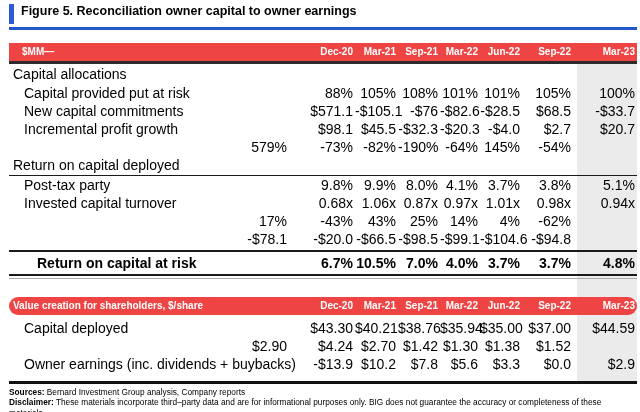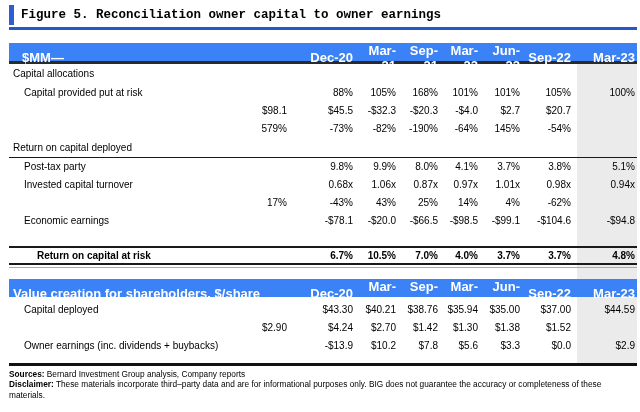--- a/index.html
+++ b/index.html
@@ -9,21 +9,21 @@
   .figure {
     position: relative;
     width: 640px;
     height: 412px;
     background: #fff;
     padding: 4px 3px 0 9px;
     overflow: hidden;
   }
 
   
-  .titlebar { display: flex; align-items: center; gap: 7px; height: 21px; font-family: Liberation Mono, monospace; }
+  .titlebar { display: flex; align-items: flex-start; gap: 7px; height: 21px; }
   .accent-bar { width: 5px; height: 20px; background: #2F5BD5; }
   .fig-title { font-size: 12.5px; font-weight: bold; }
   .title-rule { height: 2.5px; background: #2456CC; margin-top: 2px; }
 
   
   .table-wrap {
     position: relative;
     z-index: 0;
     margin-top: 13px;
     border-bottom: 3px solid #111;
@@ -39,43 +39,43 @@
     background: #EBEBEB;
   }
 
   .thead, .trow {
     display: grid;
     grid-template-columns: 280px 66px 43px 42px 40px 42px 51px 64px;
     align-items: center;
   }
 
   .thead {
-    background: #3b82f6;
+    background: #ef4444;
     color: #fff;
     font-weight: bold;
-    font-size: 13px;
+    font-size: 10px;
     height: 18px;
   }
   .thead.first { height: 21px; border-bottom: 3px solid #2b2b2b; }
-  .thead.second { margin-top: 11px; margin-bottom: 4px; }
+  .thead.second { margin-top: 18px; margin-bottom: 4px; border-radius: 9px; }
   .thead .label { padding-left: 13px; }
   .thead.second .label { padding-left: 4px; }
 
-  .trow { height: 18px; font-size: 10px; }
+  .trow { height: 18px; font-size: 14px; }
   .cell.num { text-align: right; padding-right: 2px; }
   .trow .label { padding-left: 15px; white-space: nowrap; }
   .trow.section, .trow.section-line { height: 20px; }
   .trow.section .label, .trow.section-line .label { padding-left: 4px; }
   .trow.section-line { border-bottom: 1.5px solid #1a1a1a; }
   .trow.total { font-weight: bold; }
   .trow.total .label { padding-left: 21px; }
   .trow.grand {
     font-weight: bold;
-    height: 19px;
-    margin-top: 16px;
+    height: 26px;
+    margin-top: 2px;
     border-top: 2px solid #1a1a1a;
     border-bottom: 2px solid #1a1a1a;
   }
   .trow.grand .label { padding-left: 28px; }
 
   .rule-gray { margin-top: 2px; border-top: 1px solid #ababab; height: 0; }
 
   
   .footer { margin-top: 3px; font-size: 8.3px; line-height: 10.5px; }
   .footer b { font-weight: bold; }
@@ -113,27 +113,38 @@
           <div class="cell num"></div>
           <div class="cell num"></div>
           <div class="cell num"></div>
           <div class="cell num"></div>
           <div class="cell num"></div>
         </div>
         <div class="trow item">
           <div class="cell label">Capital provided put at risk</div>
           <div class="cell num">88%</div>
           <div class="cell num">105%</div>
-          <div class="cell num">168%</div>
+          <div class="cell num">108%</div>
           <div class="cell num">101%</div>
           <div class="cell num">101%</div>
           <div class="cell num">105%</div>
           <div class="cell num">100%</div>
         </div>
         <div class="trow item">
+          <div class="cell label">New capital commitments</div>
+          <div class="cell num">$571.1</div>
+          <div class="cell num">-$105.1</div>
+          <div class="cell num">-$76</div>
+          <div class="cell num">-$82.6</div>
+          <div class="cell num">-$28.5</div>
+          <div class="cell num">$68.5</div>
+          <div class="cell num">-$33.7</div>
+        </div>
+        <div class="trow item">
+          <div class="cell label">Incremental profit growth</div>
           <div class="cell num">$98.1</div>
           <div class="cell num">$45.5</div>
           <div class="cell num">-$32.3</div>
           <div class="cell num">-$20.3</div>
           <div class="cell num">-$4.0</div>
           <div class="cell num">$2.7</div>
           <div class="cell num">$20.7</div>
         </div>
         <div class="trow item">
           <div class="cell num">579%</div>
@@ -177,21 +188,20 @@
         <div class="trow item">
           <div class="cell num">17%</div>
           <div class="cell num">-43%</div>
           <div class="cell num">43%</div>
           <div class="cell num">25%</div>
           <div class="cell num">14%</div>
           <div class="cell num">4%</div>
           <div class="cell num">-62%</div>
         </div>
         <div class="trow item">
-          <div class="cell label">Economic earnings</div>
           <div class="cell num">-$78.1</div>
           <div class="cell num">-$20.0</div>
           <div class="cell num">-$66.5</div>
           <div class="cell num">-$98.5</div>
           <div class="cell num">-$99.1</div>
           <div class="cell num">-$104.6</div>
           <div class="cell num">-$94.8</div>
         </div>
         <div class="trow grand">
           <div class="cell label">Return on capital at risk</div>

